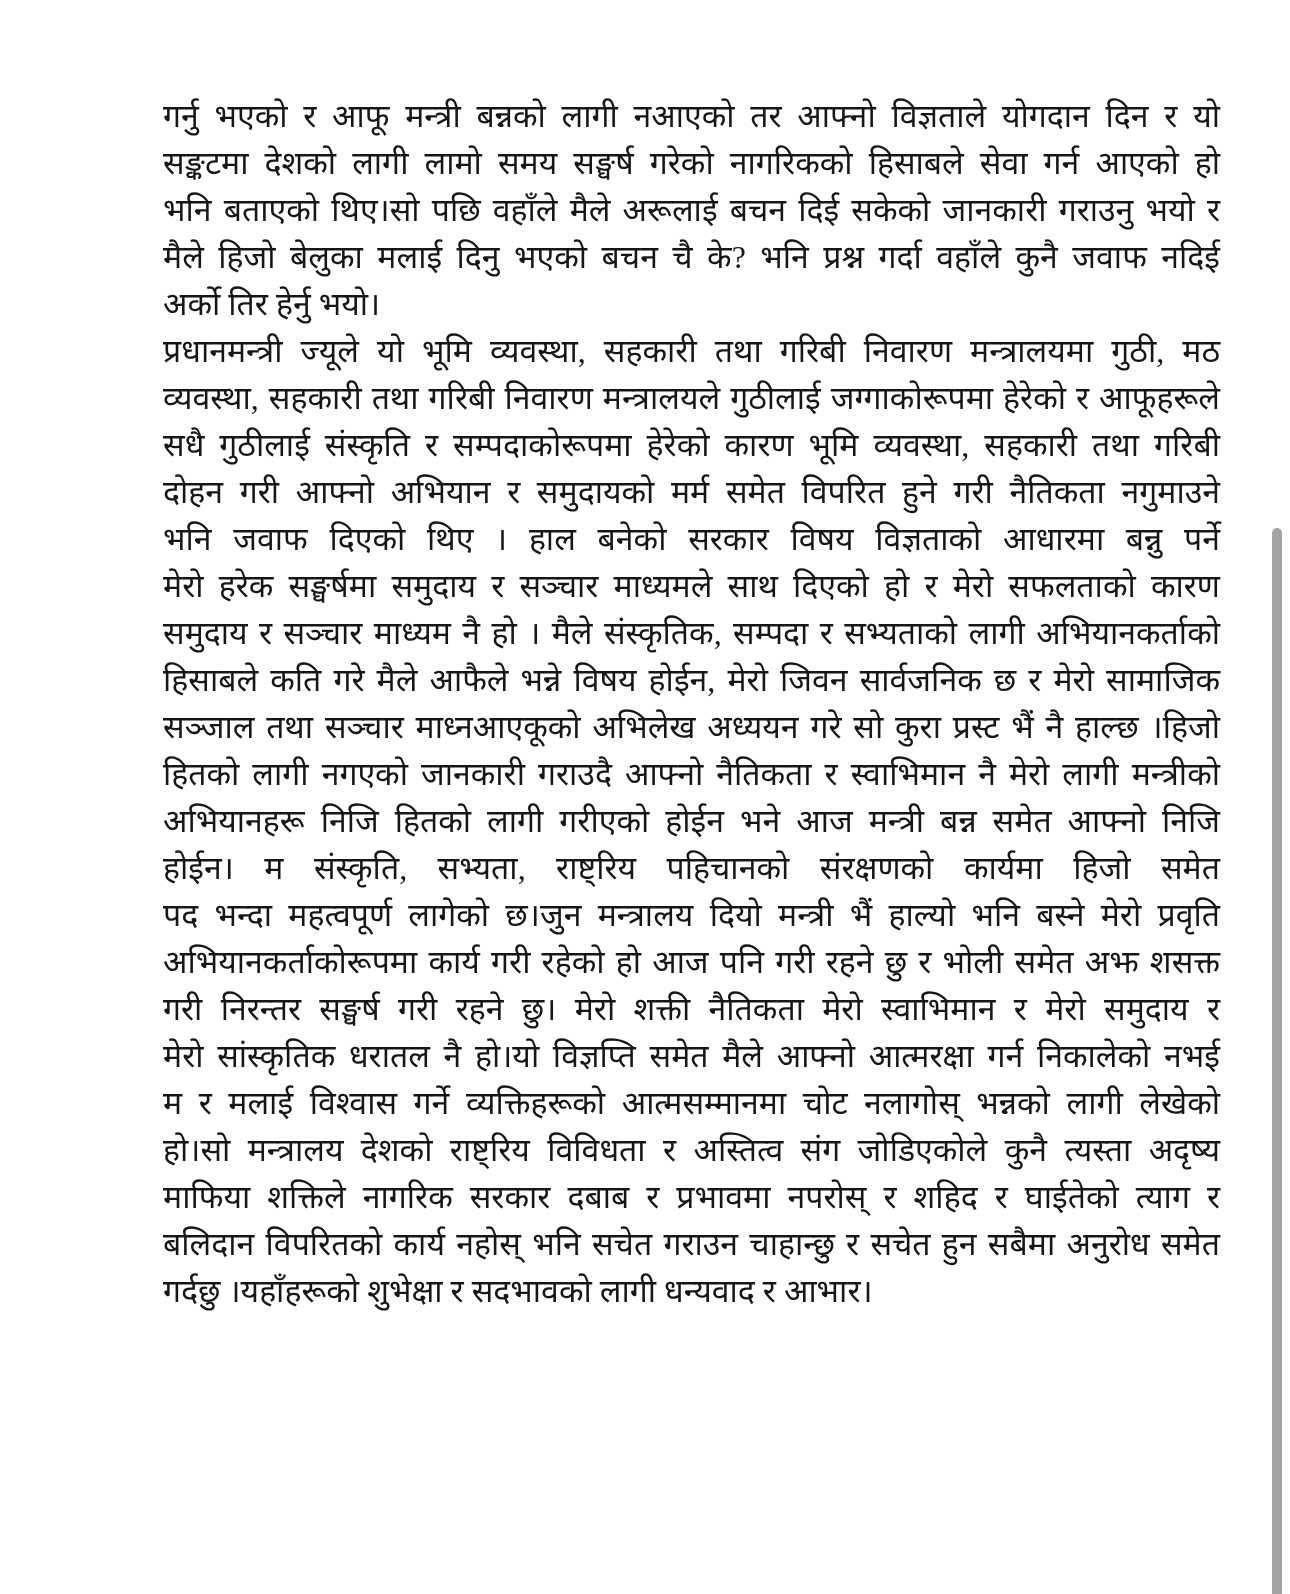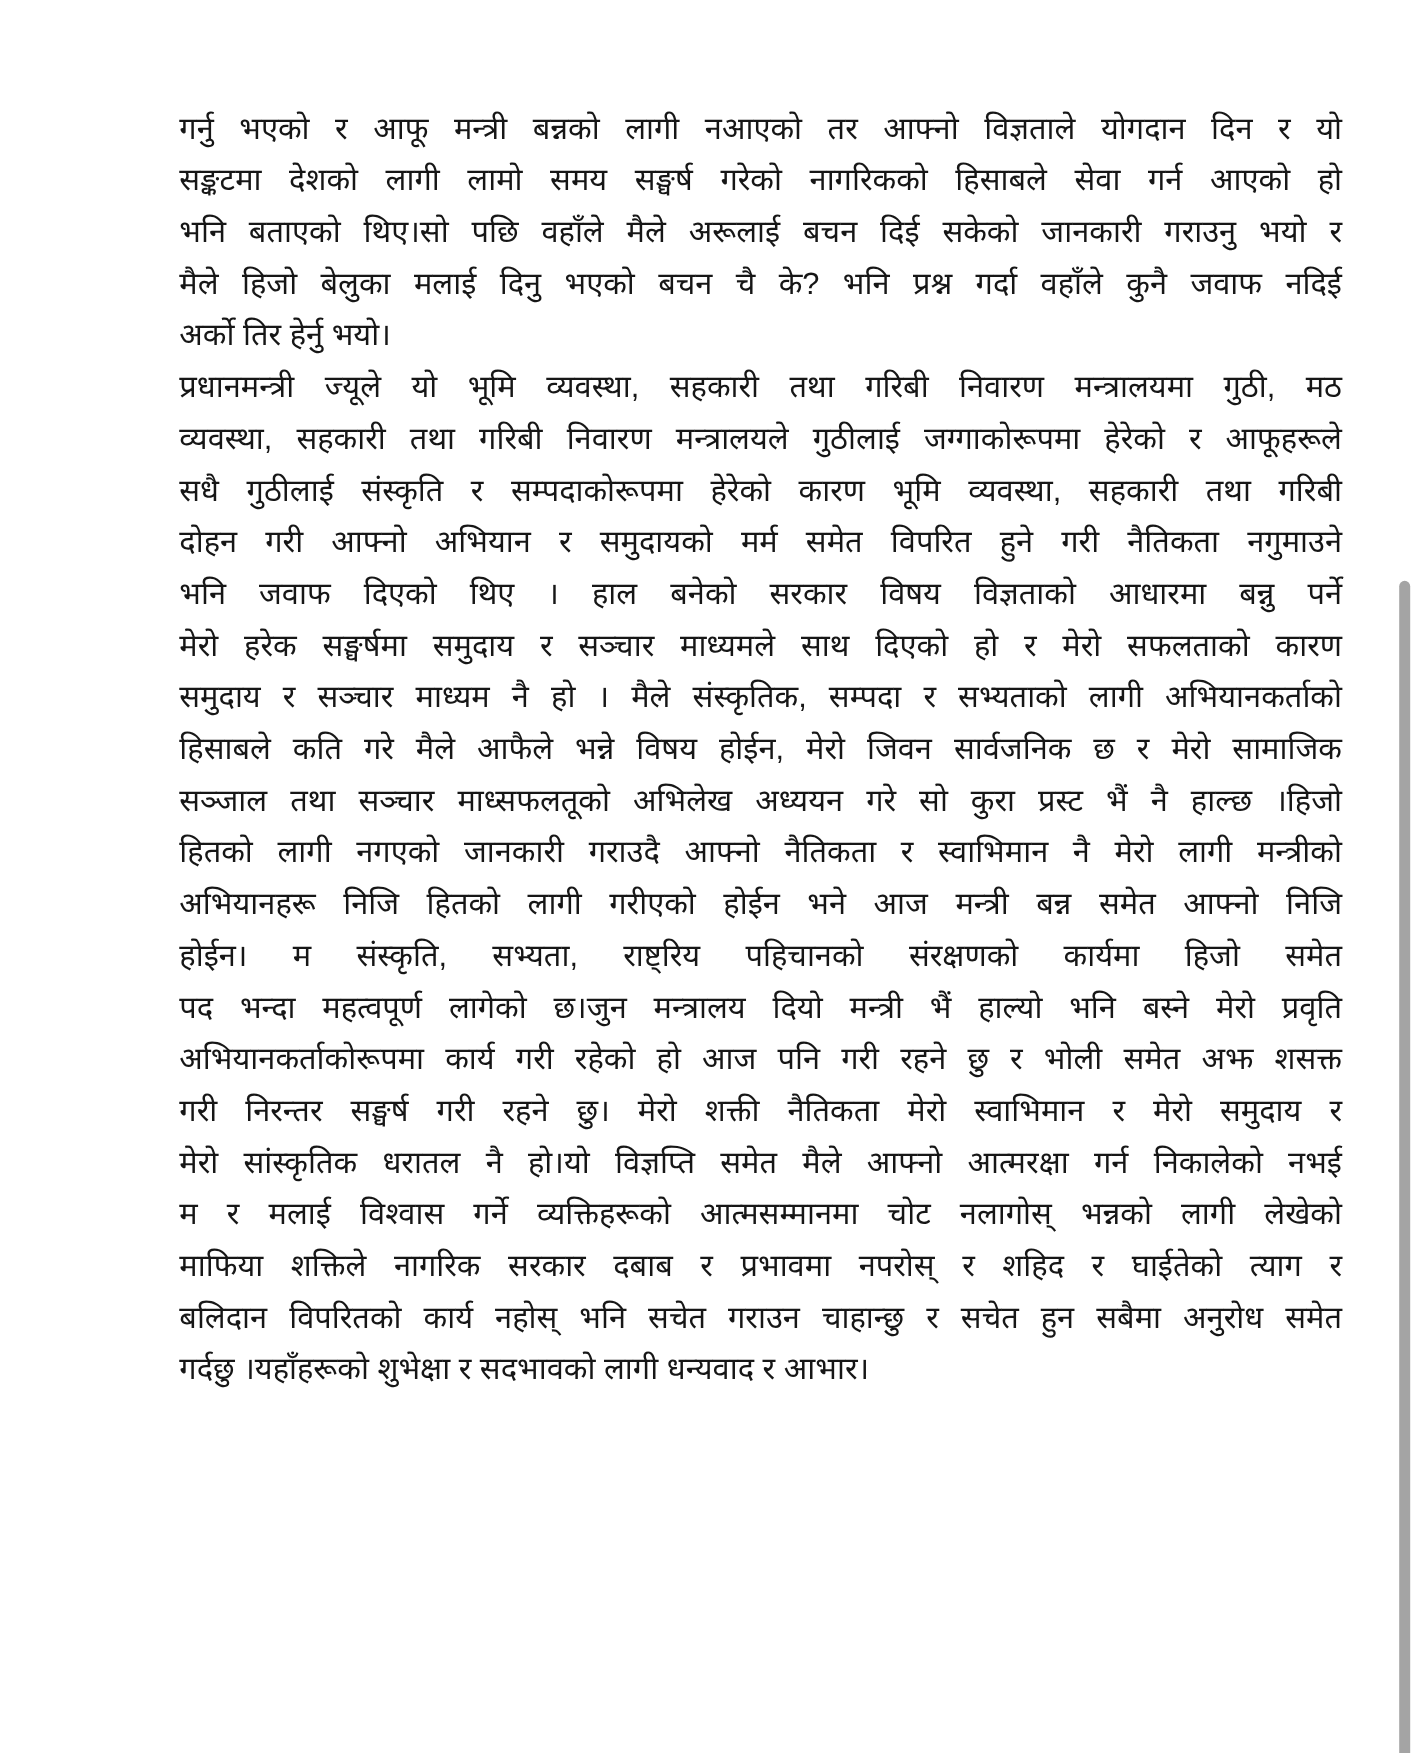--- a/index.html
+++ b/index.html
@@ -13,22 +13,23 @@
     overflow: hidden;
     position: relative;
     font-family: "Liberation Sans", "DejaVu Sans", sans-serif;
   }
   .doc {
     position: absolute;
     left: 163px;
     top: 93px;
     width: 1057px;
     color: #161616;
-    font-size: 28px;
+    font-size: 32px;
     line-height: 47px;
+    font-family: Liberation Serif, serif;
   }
   .paragraph { margin: 0; padding: 0; }
   .line {
     height: 47px;
     text-align: justify;
     text-align-last: justify;
     overflow: visible;
     white-space: normal;
   }
   .line.last {
@@ -63,29 +64,30 @@
     <div class="line">व्यवस्था, सहकारी तथा गरिबी निवारण मन्त्रालयले गुठीलाई जग्गाकोरूपमा हेरेको र आफूहरूले</div>
     <div class="line">सधै गुठीलाई संस्कृति र सम्पदाकोरूपमा हेरेको कारण भूमि व्यवस्था, सहकारी तथा गरिबी</div>
     <div class="line">दोहन गरी आफ्नो अभियान र समुदायको मर्म समेत विपरित हुने गरी नैतिकता नगुमाउने</div>
     <div class="line">भनि जवाफ दिएको थिए । हाल बनेको सरकार विषय विज्ञताको आधारमा बन्नु पर्ने</div>
   </div>
 
   <div class="paragraph">
     <div class="line">मेरो हरेक सङ्घर्षमा समुदाय र सञ्चार माध्यमले साथ दिएको हो र मेरो सफलताको कारण</div>
     <div class="line">समुदाय र सञ्चार माध्यम नै हो । मैले संस्कृतिक, सम्पदा र सभ्यताको लागी अभियानकर्ताको</div>
     <div class="line">हिसाबले कति गरे मैले आफैले भन्ने विषय होईन, मेरो जिवन सार्वजनिक छ र मेरो सामाजिक</div>
-    <div class="line">सञ्जाल तथा सञ्चार माध्सफलतूको अभिलेख अध्ययन गरे सो कुरा प्रस्ट भैं नै हाल्छ ।हिजो</div>
+    <div class="line">सञ्जाल तथा सञ्चार माध्नआएकूको अभिलेख अध्ययन गरे सो कुरा प्रस्ट भैं नै हाल्छ ।हिजो</div>
     <div class="line">हितको लागी नगएको जानकारी गराउदै आफ्नो नैतिकता र स्वाभिमान नै मेरो लागी मन्त्रीको</div>
     <div class="line">अभियानहरू निजि हितको लागी गरीएको होईन भने आज मन्त्री बन्न समेत आफ्नो निजि</div>
     <div class="line">होईन। म संस्कृति, सभ्यता, राष्ट्रिय पहिचानको संरक्षणको कार्यमा हिजो समेत</div>
     <div class="line">पद भन्दा महत्वपूर्ण लागेको छ।जुन मन्त्रालय दियो मन्त्री भैं हाल्यो भनि बस्ने मेरो प्रवृति</div>
     <div class="line">अभियानकर्ताकोरूपमा कार्य गरी रहेको हो आज पनि गरी रहने छु र भोली समेत अझ शसक्त</div>
     <div class="line">गरी निरन्तर सङ्घर्ष गरी रहने छु। मेरो शक्ती नैतिकता मेरो स्वाभिमान र मेरो समुदाय र</div>
     <div class="line">मेरो सांस्कृतिक धरातल नै हो।यो विज्ञप्ति समेत मैले आफ्नो आत्मरक्षा गर्न निकालेको नभई</div>
     <div class="line">म र मलाई विश्वास गर्ने व्यक्तिहरूको आत्मसम्मानमा चोट नलागोस् भन्नको लागी लेखेको</div>
+    <div class="line">हो।सो मन्त्रालय देशको राष्ट्रिय विविधता र अस्तित्व संग जोडिएकोले कुनै त्यस्ता अदृष्य</div>
     <div class="line">माफिया शक्तिले नागरिक सरकार दबाब र प्रभावमा नपरोस् र शहिद र घाईतेको त्याग र</div>
     <div class="line">बलिदान विपरितको कार्य नहोस् भनि सचेत गराउन चाहान्छु र सचेत हुन सबैमा अनुरोध समेत</div>
     <div class="line last">गर्दछु ।यहाँहरूको शुभेक्षा र सदभावको लागी धन्यवाद र आभार।</div>
   </div>
 
 </div>
 
 <div class="scroll-thumb"></div>
 
 </body></html>

